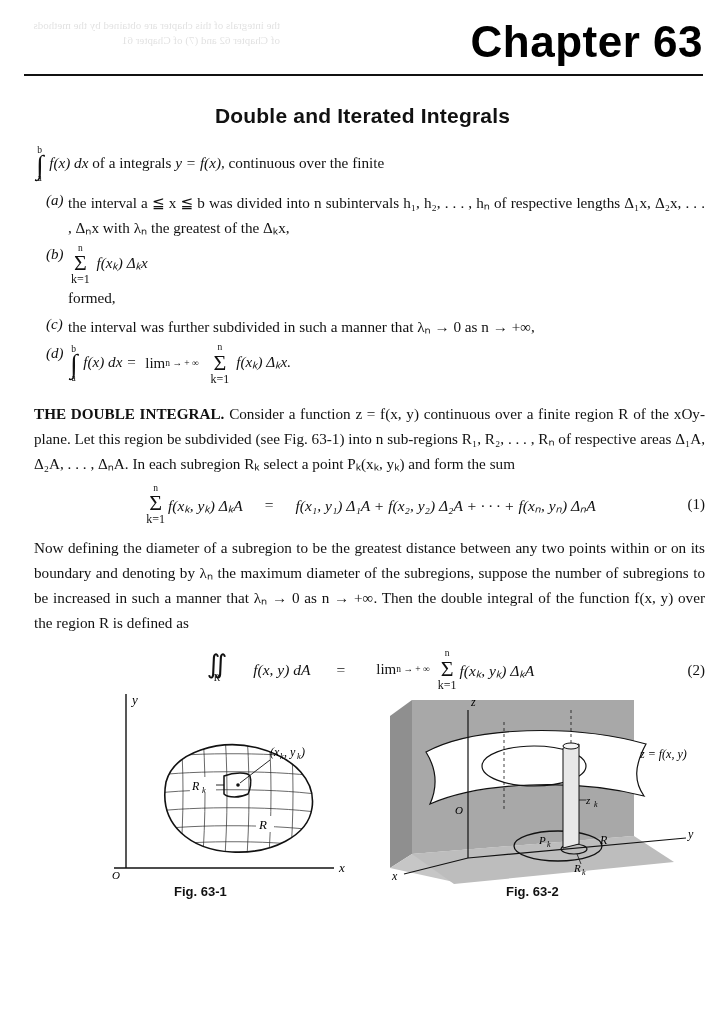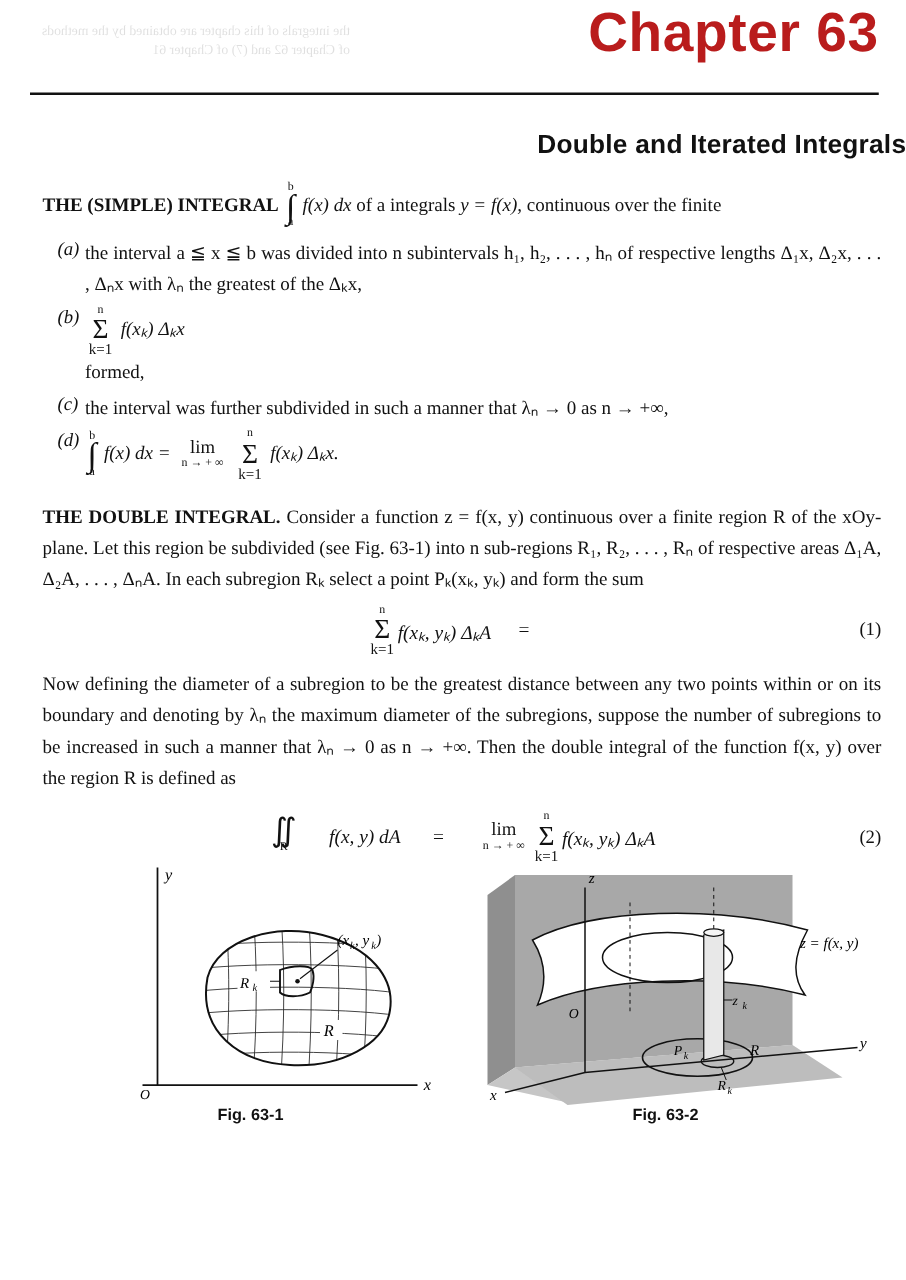--- a/index.html
+++ b/index.html
@@ -27,41 +27,41 @@
     font-family: "Liberation Serif", serif;
     font-size: 11px;
     line-height: 15px;
     color: #000;
     transform: scaleX(-1);
     pointer-events: none;
   }
   .chapter-title {
     position: absolute;
     right: 22px;
-    top: 2px;
+    top: 17px;
     font-family: "Liberation Sans", sans-serif;
     font-weight: bold;
     font-size: 44px;
     letter-spacing: 0.5px;
-    color: #b91c1c;
+    color: #000000;
   }
   .rule {
     position: absolute;
     left: 24px;
     right: 22px;
     top: 74px;
     height: 2px;
     background: #111;
   }
   .doc-title {
     position: absolute;
     left: 0;
     right: 0;
     top: 104px;
-    text-align: right;
+    text-align: center;
     font-family: "Liberation Sans", sans-serif;
     font-weight: bold;
     font-size: 21px;
     letter-spacing: 0.2px;
   }
   .body {
     position: absolute;
     left: 34px;
     right: 20px;
     top: 146px;
@@ -145,21 +145,21 @@
     align-items: center;
     justify-content: center;
     line-height: 1;
     vertical-align: middle;
     margin: 0 2px;
   }
   .intlim .lt { font-size: 9.5px; }
   .intlim .lb { font-size: 9.5px; }
   .lim {
     display: inline-flex;
-    flex-direction: column;
+    flex-direction: row;
     align-items: center;
     line-height: 1.05;
     margin: 0 5px;
     vertical-align: middle;
   }
   .lim .l1 { font-size: 15px; }
   .lim .l2 { font-size: 9.5px; }
 
   
   .figs {
@@ -204,21 +204,20 @@
 
   <div class="bleed">the integrals of this chapter are obtained by the methods of Chapter 62 and (7) of Chapter 61</div>
 
   <div class="chapter-title">Chapter 63</div>
   <div class="rule"></div>
   <div class="doc-title">Double and Iterated Integrals</div>
 
   <div class="body">
 
     <div class="para">
-      <span class="lead">THE (SIMPLE) INTEGRAL</span>
       <span class="intlim">
         <span class="lt">b</span>
         <span class="intg">∫</span>
         <span class="lb">a</span>
       </span>
       <span class="math">f(x) dx</span>
       <span>of a integrals</span>
       <span class="math">y = f(x),</span>
       <span>continuous over the finite</span>
     </div>
@@ -279,20 +278,21 @@
       </div>
 
       <div class="eqline">
         <span class="sum">
           <span class="top">n</span>
           <span class="big">Σ</span>
           <span class="bot">k=1</span>
         </span>
         <span class="math">f(xₖ, yₖ) ΔₖA</span>
         <span style="margin:0 22px">=</span>
+        <span class="math">f(x₁, y₁) Δ₁A  +  f(x₂, y₂) Δ₂A  +  · · ·  +  f(xₙ, yₙ) ΔₙA</span>
         <span class="eqno">(1)</span>
       </div>
 
       <div class="para">Now defining the diameter of a subregion to be the greatest distance between any two points within or on its boundary and denoting by λₙ the maximum diameter of the subregions, suppose the number of subregions to be increased in such a manner that  λₙ → 0  as  n → +∞.   Then the double integral of the function f(x, y) over the region R  is defined as</div>
 
       <div class="eqline" style="margin-top:14px">
         <span class="intlim">
           <span class="intg" style="font-size:26px">∬</span>
           <span class="lb">R</span>
         </span>

